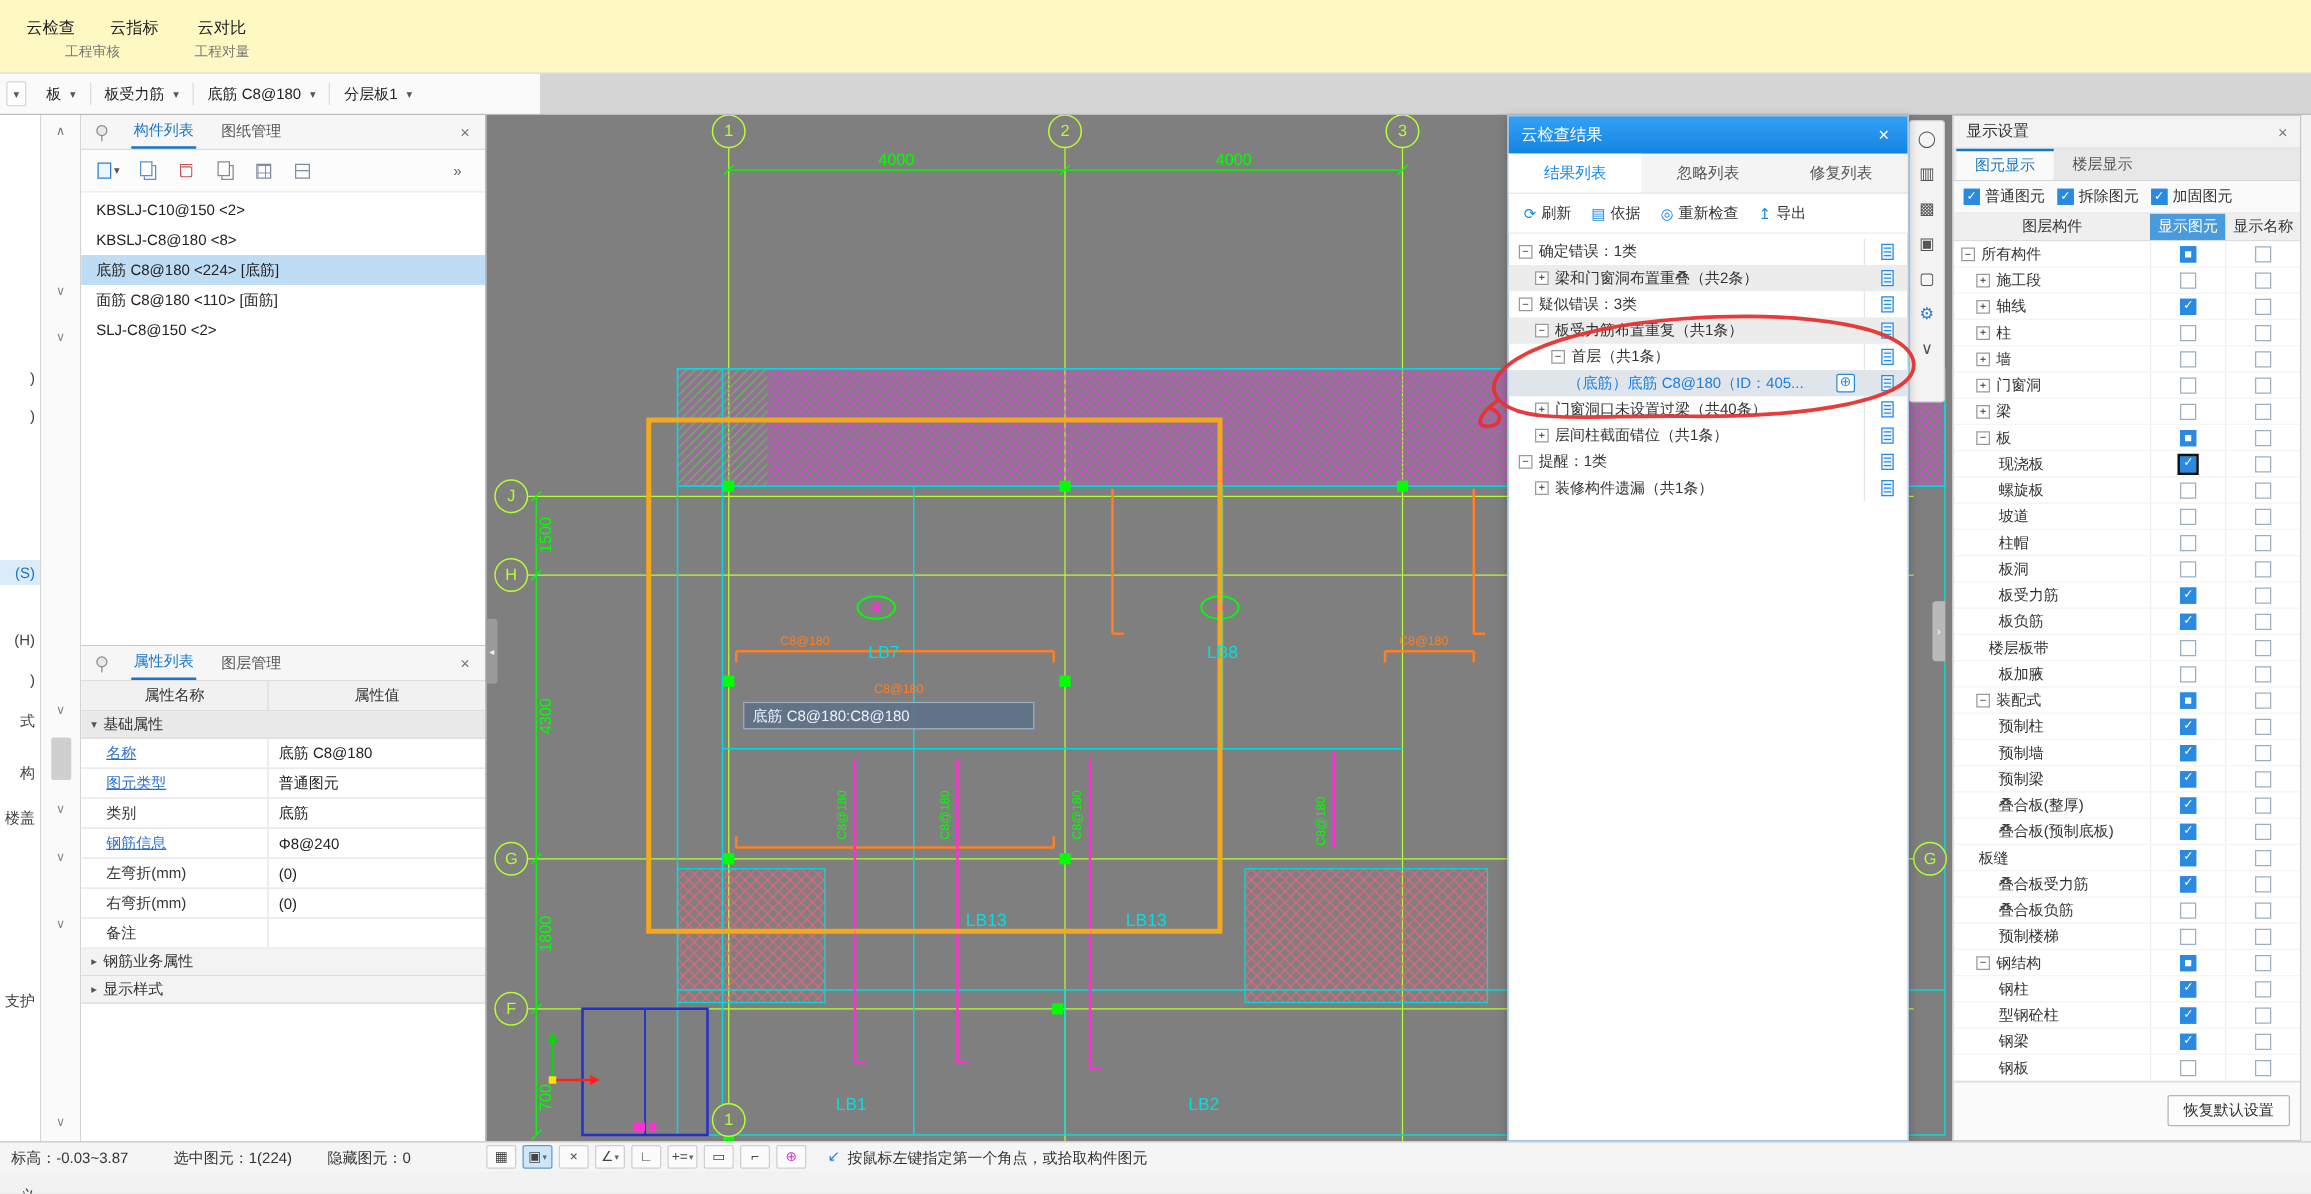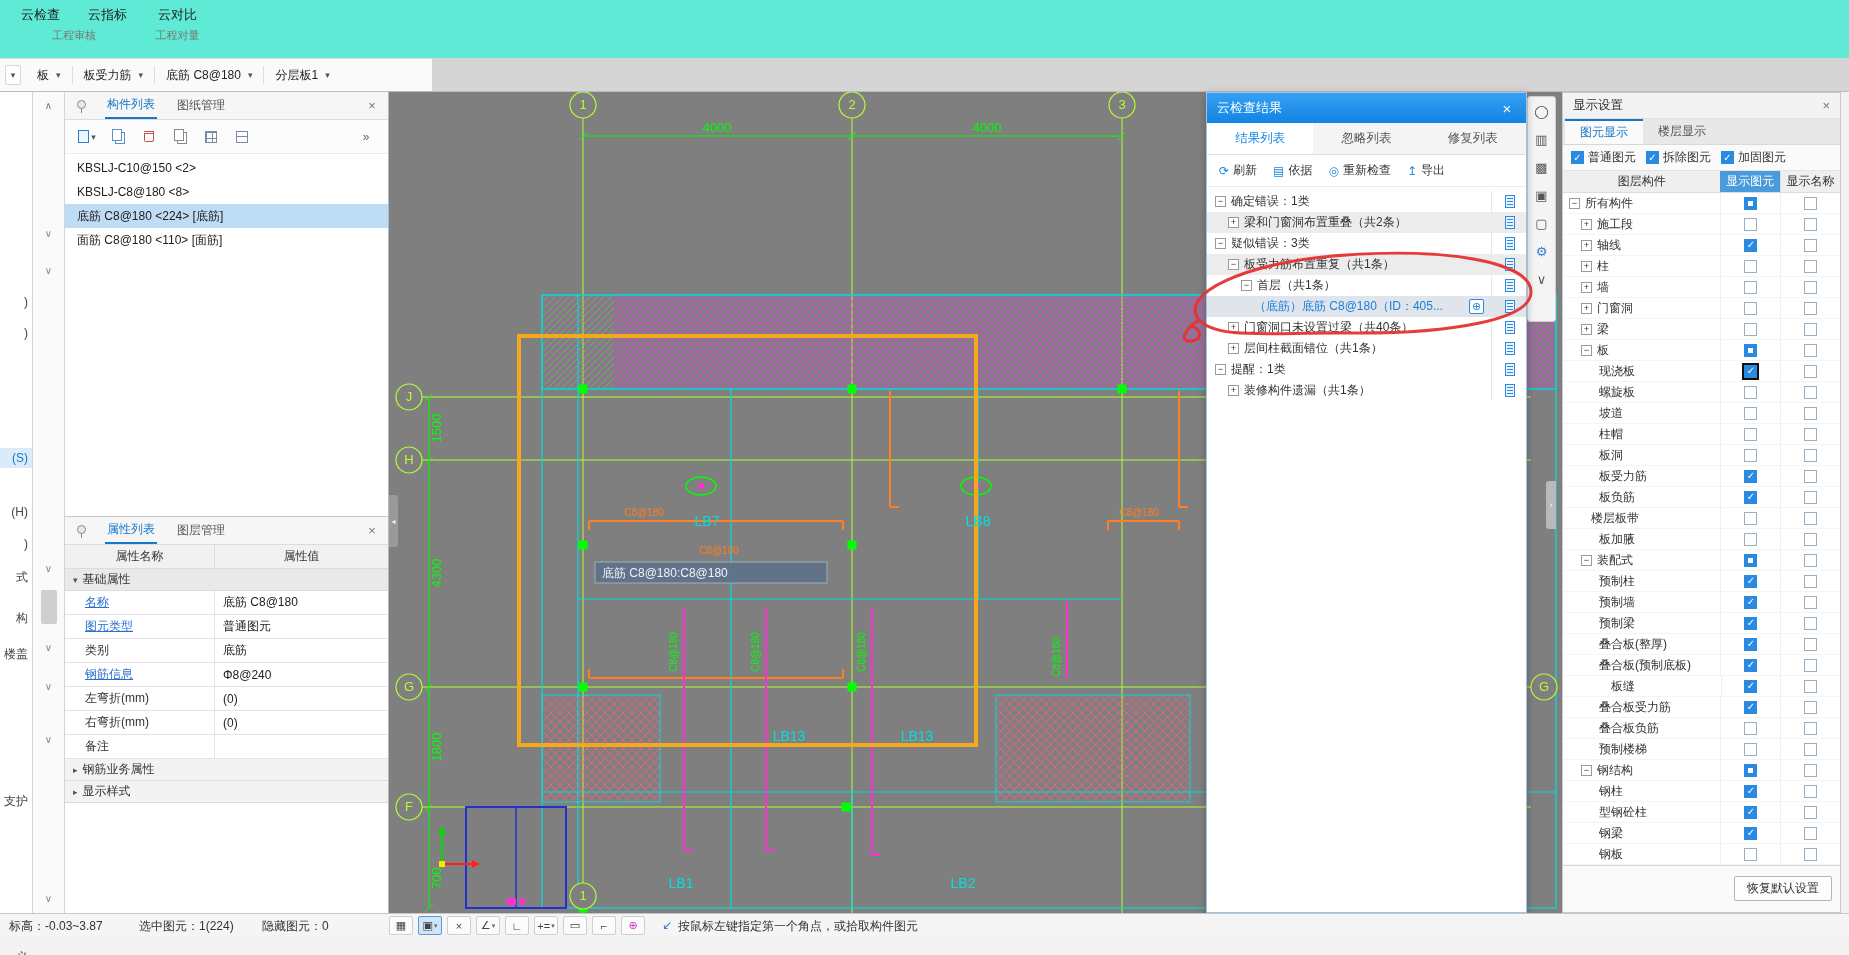--- a/index.html
+++ b/index.html
@@ -1,21 +1,21 @@
 <!DOCTYPE html>
 <html><head>
 <meta charset="utf-8">
 <style>
 *{margin:0;padding:0;box-sizing:border-box}
 html,body{width:1849px;height:955px}
 body{font-family:"Liberation Sans","DejaVu Sans",sans-serif;background:#fff}
 #app{position:relative;width:1849px;height:955px;overflow:hidden;background:#f2f2f2;font-size:12px;color:#333}
 
 
-#ribbon{position:absolute;left:0;top:0;width:100%;height:59px;background:#5eead4;border-bottom:1px solid #d8d8d8;display:flex;align-items:flex-start;padding-left:6px}
+#ribbon{position:absolute;left:0;top:0;width:100%;height:59px;background:#fef9c3;border-bottom:1px solid #d8d8d8;display:flex;align-items:center;padding-left:6px}
 .rgroup{display:flex;flex-direction:column;align-items:center;padding:3px 10px 1px}
 .rbtns{display:flex;gap:18px;align-items:center;flex:1}
 .rbtn{font-size:13px;color:#222;padding:3px 5px;border-radius:2px;white-space:nowrap}
 .rlabel{font-size:11px;color:#777;line-height:16px;white-space:nowrap}
 .vsep{width:1px;background:#e2e2e2;margin:8px 0}
 
 
 #toolbar2{position:absolute;left:0;top:59px;width:100%;height:33px;background:#d5d5d5;border-bottom:1px solid #bcbcbc}
 #tb-white{position:absolute;left:0;top:0;width:432px;height:32px;background:#fafafa;display:flex;align-items:center;padding-left:5px}
 .smallcaret{width:16px;height:20px;display:flex;align-items:center;justify-content:center;color:#555;font-size:9px;border:1px solid #d6d6d6;border-radius:2px;margin-right:5px;background:#fff}
@@ -251,20 +251,21 @@
       <span class="tico">
           <span class="ic-form"></span>
         </span>
       <span class="tico more">»</span>
     </div>
     <div id="comp-list">
         <div class="clist-row">KBSLJ-C10@150 &lt;2&gt;</div>
         <div class="clist-row">KBSLJ-C8@180 &lt;8&gt;</div>
         <div class="clist-row sel">底筋 C8@180 &lt;224&gt; [底筋]</div>
         <div class="clist-row">面筋 C8@180 &lt;110&gt; [面筋]</div>
+        <div class="clist-row">SLJ-C8@150 &lt;2&gt;</div>
       </div>
 
     <div id="propsec">
       <div class="phead">
         <span class="pin"></span>
         <span class="ptab active">属性列表</span>
         <span class="ptab">图层管理</span>
         <span class="pclose">×</span>
       </div>
       <div class="pcolhead">
@@ -844,21 +845,21 @@
             <span class="dlabel">叠合板(预制底板)</span>
           </div>
           <div class="dcell">
             <span class="ckb on"></span>
           </div>
           <div class="dcell">
             <span class="ckb"></span>
           </div>
         </div>
         <div class="drow">
-          <div class="dname" style="padding-left: 48px;">
+          <div class="dname" style="padding-left: 20px;">
             <span class="dlabel">板缝</span>
           </div>
           <div class="dcell">
             <span class="ckb on"></span>
           </div>
           <div class="dcell">
             <span class="ckb"></span>
           </div>
         </div>
         <div class="drow">

